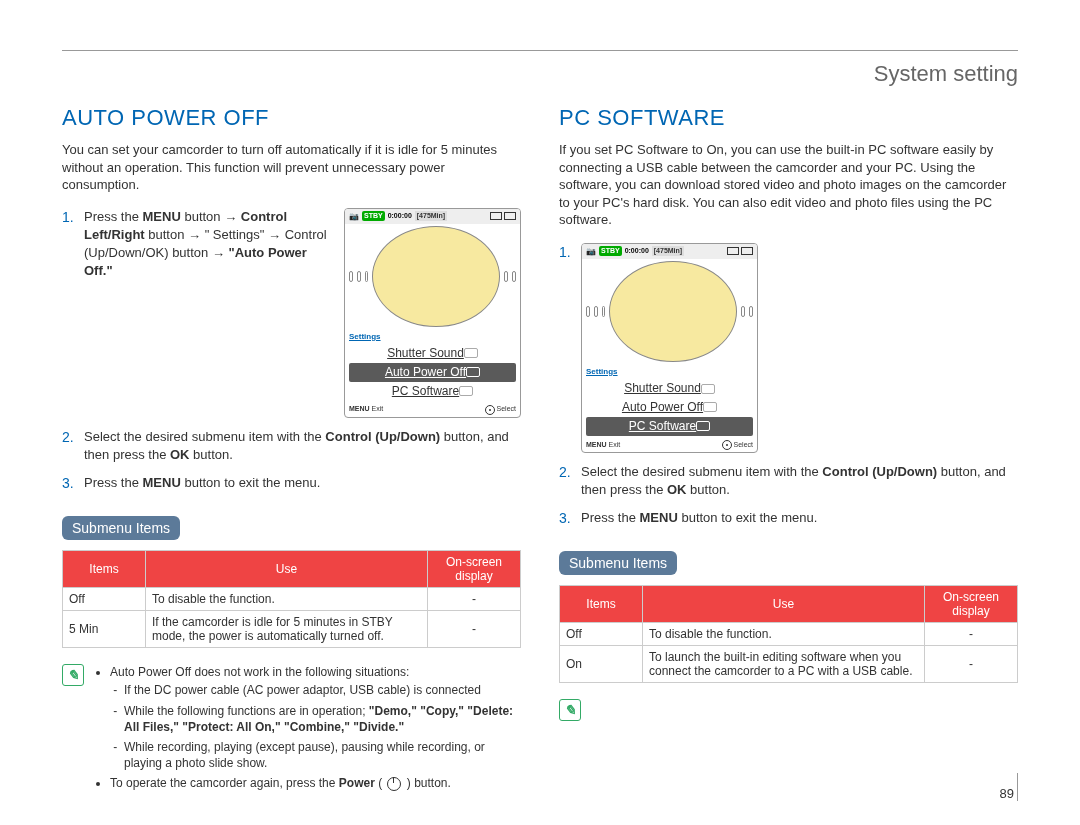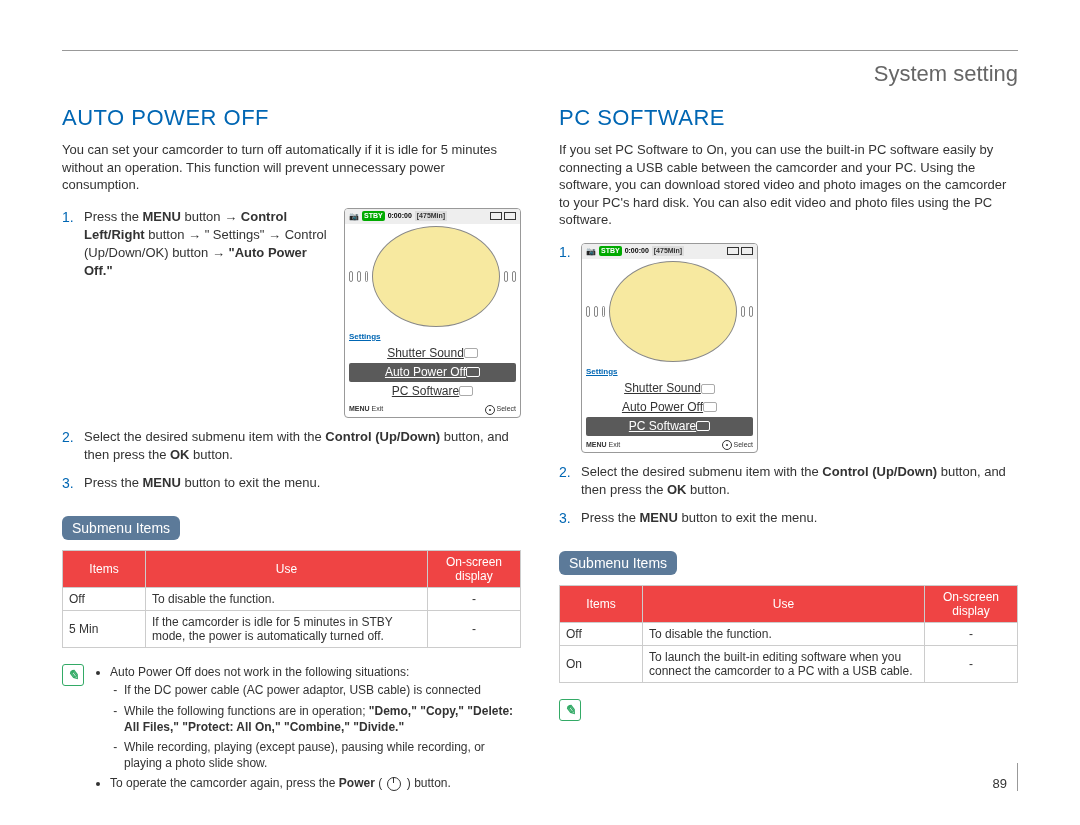--- a/index.html
+++ b/index.html
@@ -161,25 +161,25 @@
     color:#3a6; display:flex; align-items:center; justify-content:center;
     font-weight:bold; font-style: italic; font-size:14px;
   }
   .note ul { margin: 0; padding-left: 16px;}
   .note ul ul { list-style-type: '-  '; padding-left: 14px; margin-top:2px;}
   .note li { margin-bottom: 4px;}
 
   .pagenum {
     position: absolute;
     right: 62px;
-    bottom: 34px;
+    bottom: 24px;
     font-size: 13px;
     color: #333;
     border-right: 1px solid #999;
-    padding-right: 10px;
+    padding-right: 3px;
     height: 28px;
     display:flex; align-items:flex-end;
   }
   .pwr-btn{
     display:inline-block; width:12px; height:12px; border:1px solid #333; border-radius:50%;
     vertical-align:middle; position:relative; margin:0 2px;
   }
   .pwr-btn::after{content:""; position:absolute; left:5px; top:-1px; width:1px; height:6px; background:#333;}
   b{font-weight:bold;}
 </style>

